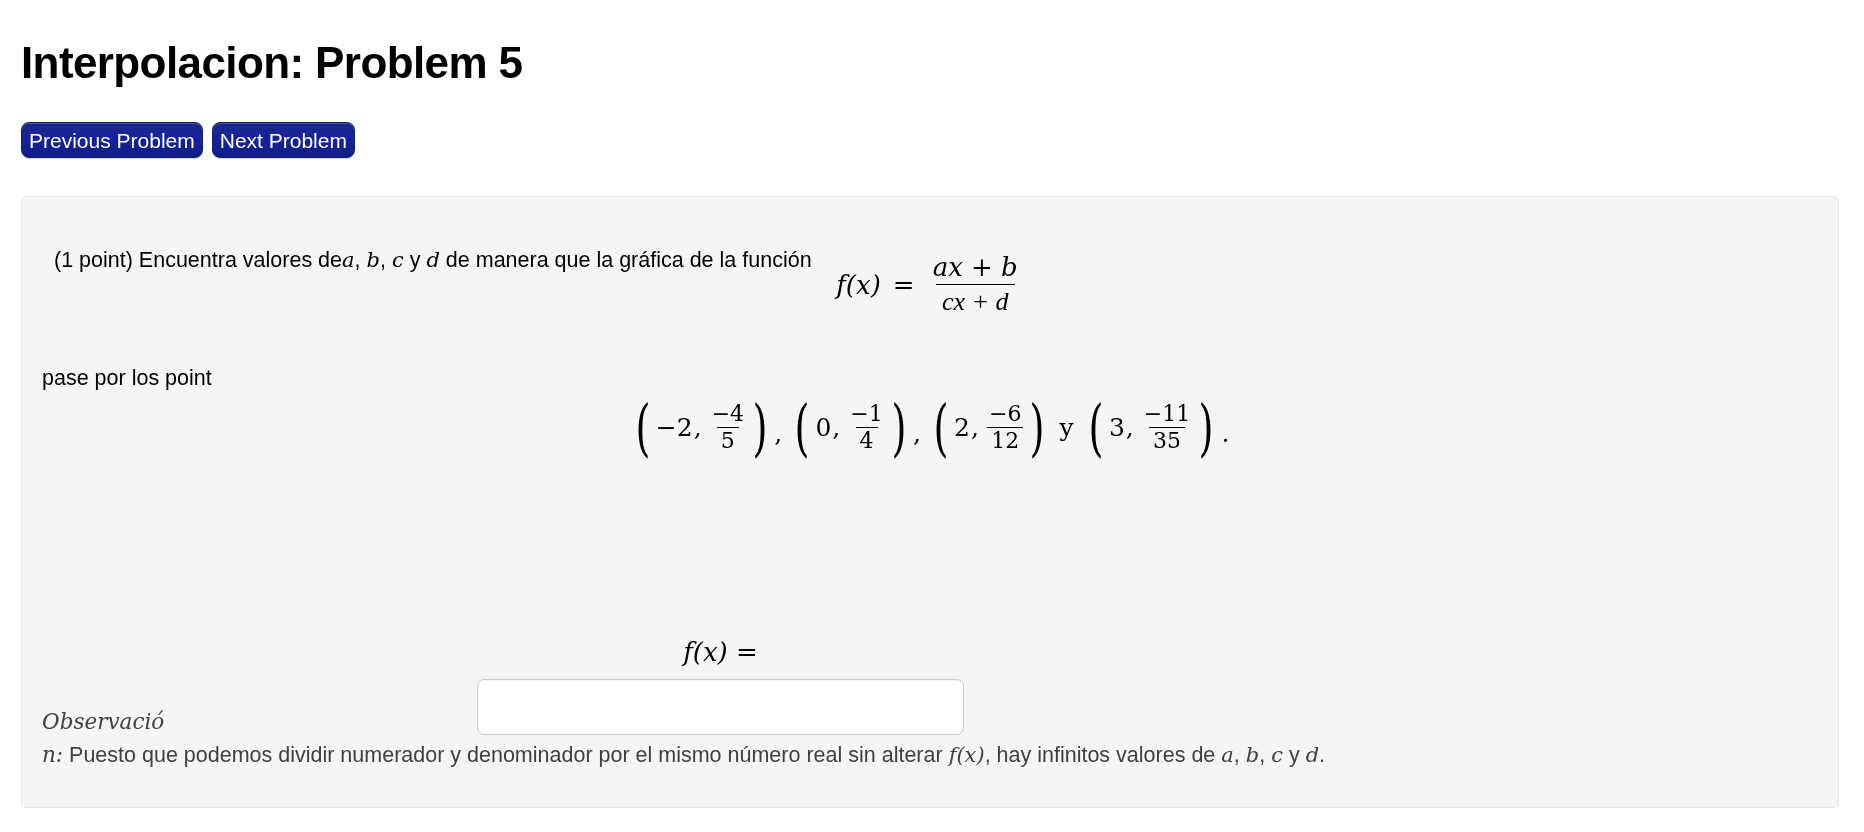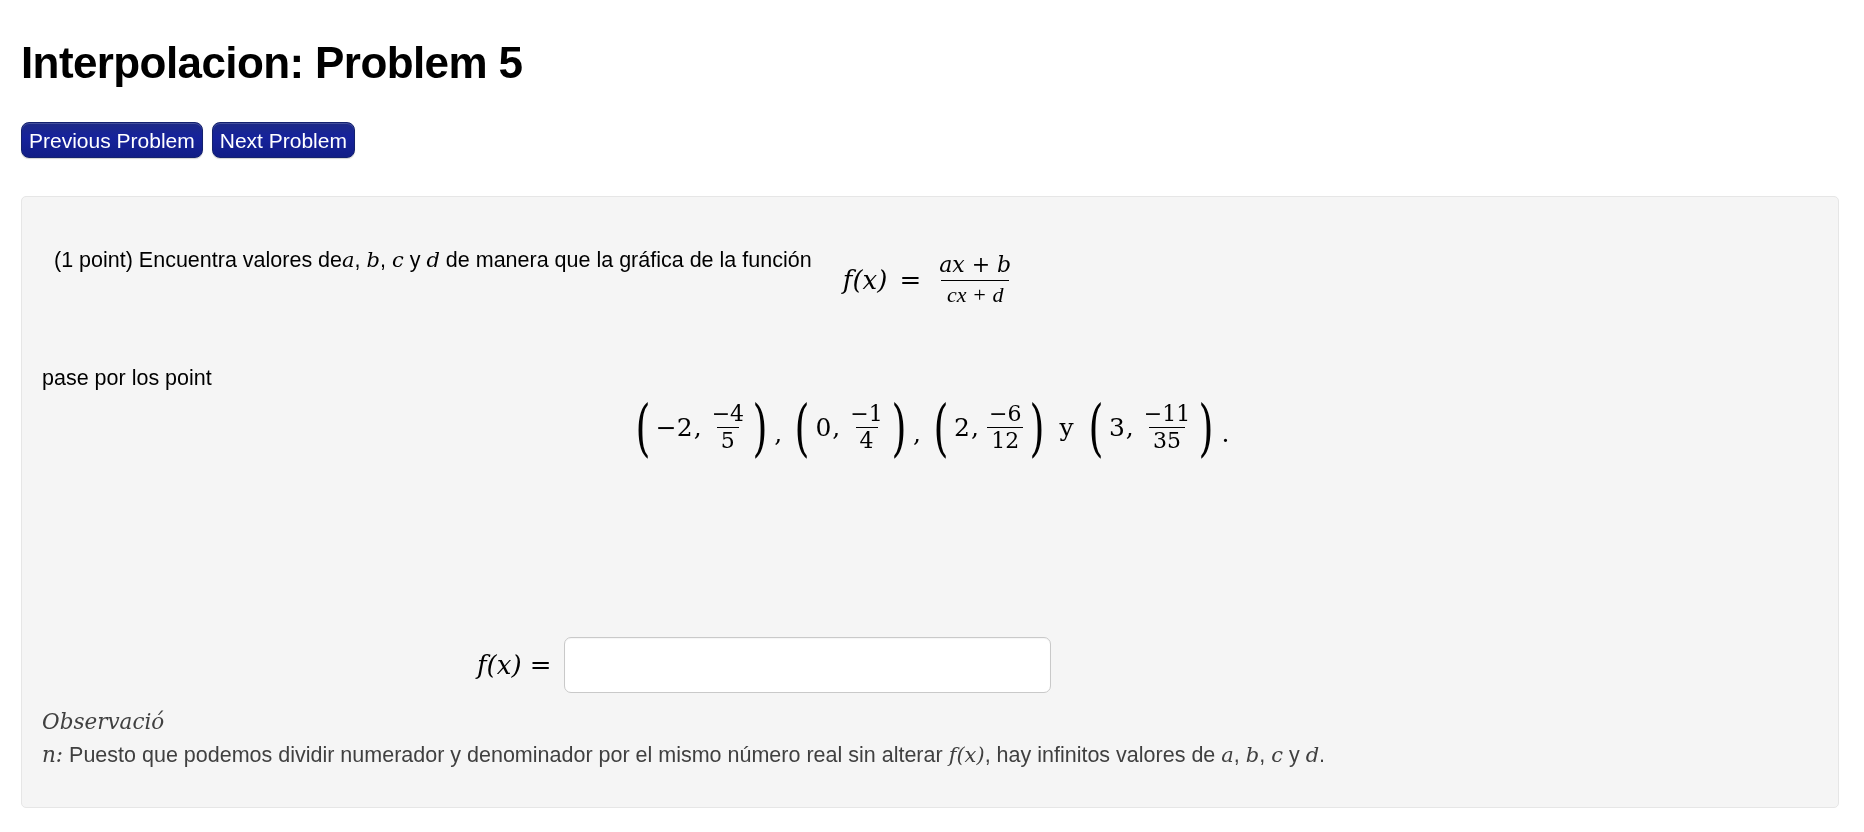--- a/index.html
+++ b/index.html
@@ -109,21 +109,21 @@
     font-size: 26px;
     font-style: normal;
     padding: 0 2px;
   }
   .frac {
     display: inline-flex;
     flex-direction: column;
     align-items: center;
     justify-content: center;
     font-family: "DejaVu Serif", serif;
-    font-size: 22px;
+    font-size: 26px;
     line-height: 1.12;
     vertical-align: middle;
   }
   .frac .num { padding: 0 6px 2px 6px; font-style: italic; }
   .frac .den { padding: 2px 6px 0 6px; border-top: 1.4px solid #000; font-style: italic; font-family: Liberation Serif, serif; }
 
   
   .points-row {
     position: absolute;
     left: 0;
@@ -163,20 +163,21 @@
   .period { font-family: "DejaVu Serif", serif; font-size: 25px; padding-left: 3px; position: relative; top: 6px; }
 
   
   .answer-row {
     position: absolute;
     left: 455px;
     top: 440px;
     display: flex;
     align-items: center;
     gap: 12px;
+    flex-direction: column;
   }
   .answer-label {
     font-family: "DejaVu Serif", serif;
     font-style: italic;
     font-size: 26px;
     color: #000;
   }
   .answer-input {
     width: 487px;
     height: 56px;

